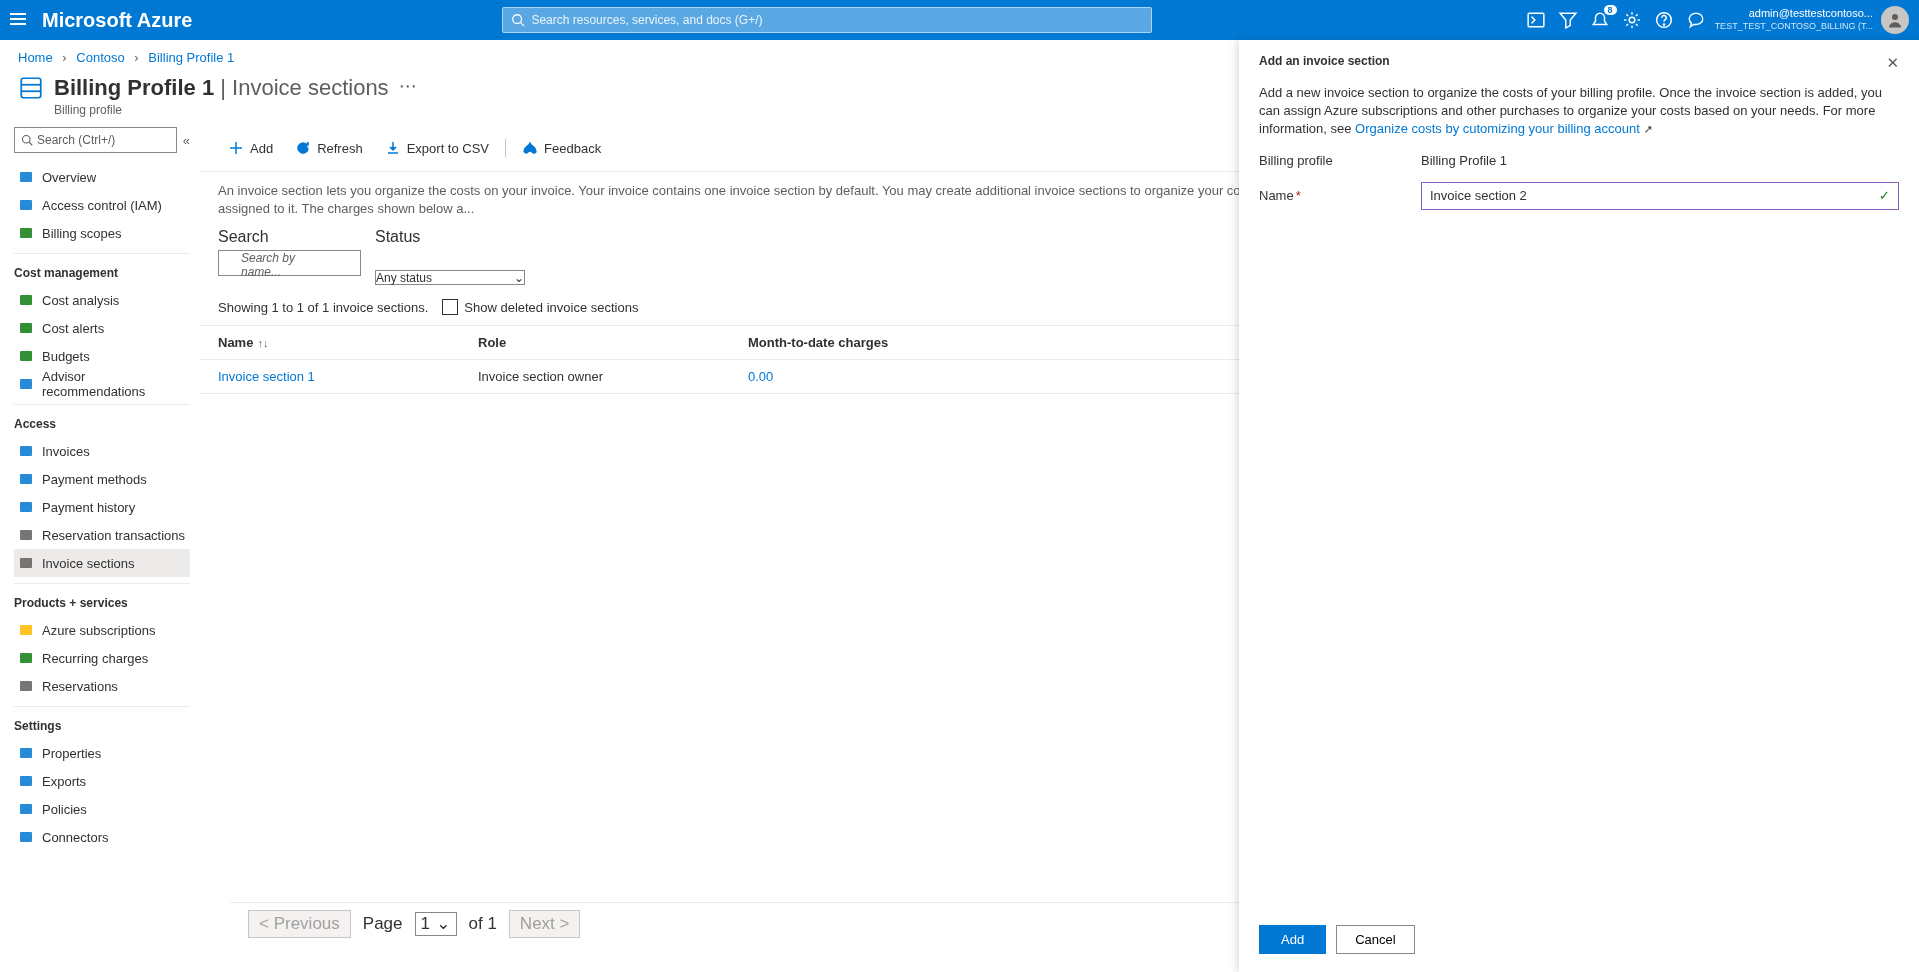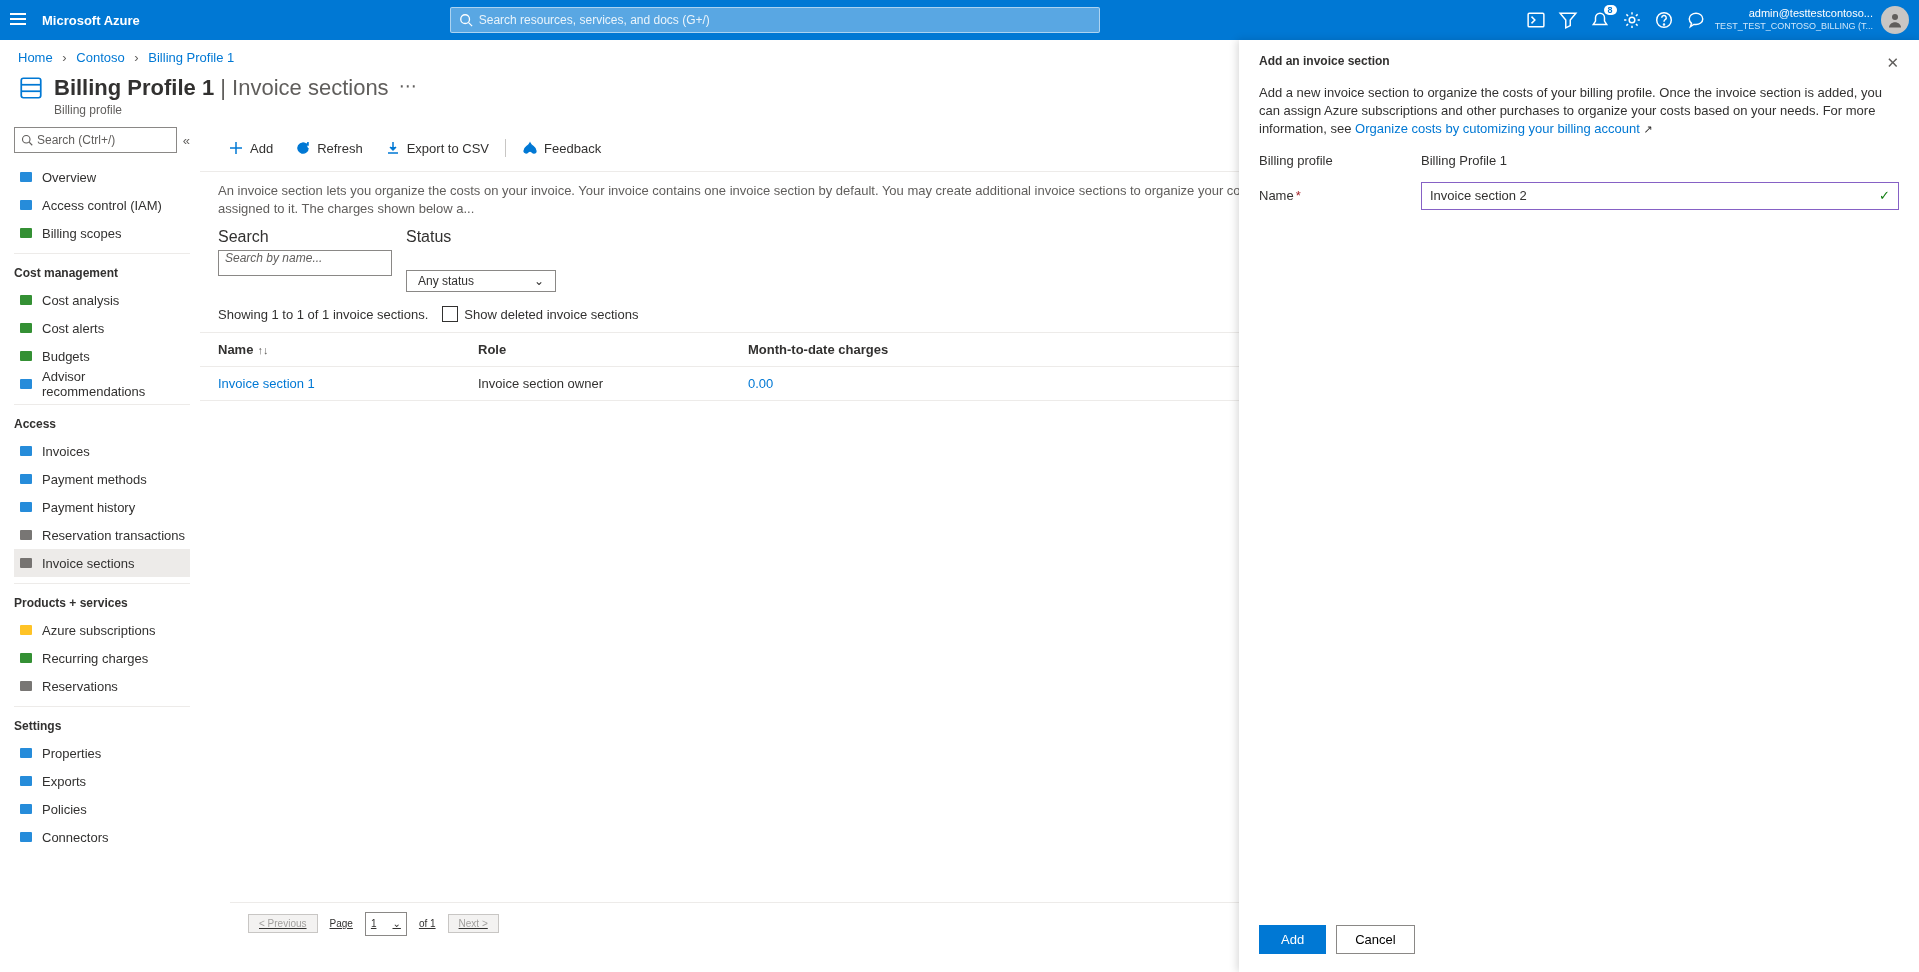--- a/index.html
+++ b/index.html
@@ -1,19 +1,19 @@
 <!DOCTYPE html>
 <html><head>
 <meta charset="utf-8">
 <style>
 * { box-sizing: border-box; margin: 0; padding: 0; }
 body { font-family: "Segoe UI", -apple-system, sans-serif; font-size: 13px; color: #323130; background: #fff; overflow: hidden; }
 .topbar { height: 40px; background: #0078d4; color: #fff; display: flex; align-items: center; padding: 0 10px; }
 .topbar .hamburger { width: 20px; cursor: pointer; }
-.topbar .brand { font-weight: 600; font-size: 13px; margin-left: 12px; }
+.topbar .brand { font-weight: 600; font-size: 20px; margin-left: 12px; }
 .topbar .search { flex: 0 0 650px; margin-left: 310px; background: rgba(255,255,255,0.35); border: 1px solid rgba(255,255,255,0.5); border-radius: 2px; height: 26px; display: flex; align-items: center; padding: 0 8px; color: #fff; }
 .topbar .search input { background: transparent; border: 0; color: #fff; outline: 0; width: 100%; font-size: 12px; }
 .topbar .search input::placeholder { color: #eaf4fb; }
 .topbar .spacer { flex: 1; }
 .topbar .icons { display: flex; align-items: center; gap: 14px; }
 .topbar .tico { width: 18px; height: 18px; fill: #fff; cursor: pointer; position: relative; }
 .notif-wrap { position: relative; }
 .badge { position: absolute; top: -6px; right: -8px; background: #fff; color: #0078d4; border-radius: 8px; font-size: 9px; font-weight: 600; padding: 0 4px; }
 .acct { display: flex; align-items: center; gap: 8px; margin-left: 10px; cursor: pointer; }
 .acct .lines { text-align: right; font-size: 11px; line-height: 13px; }
@@ -40,32 +40,32 @@
 .nav .nico { width: 16px; height: 16px; flex-shrink: 0; }
 .nav hr { border: 0; border-top: 1px solid #edebe9; margin: 6px 0; }
 .main { flex: 1; min-width: 0; display: flex; flex-direction: column; }
 .toolbar { display: flex; align-items: center; gap: 2px; padding: 8px 18px; border-bottom: 1px solid #edebe9; margin-top: 8px; }
 .toolbar .tbtn { display: flex; align-items: center; gap: 6px; height: 30px; padding: 0 10px; color: #323130; cursor: pointer; font-size: 13px; }
 .toolbar .tbtn .bico { width: 16px; height: 16px; fill: #0078d4; stroke: #0078d4; }
 .toolbar .divider { width: 1px; height: 18px; background: #c8c6c4; margin: 0 4px; }
 .desc { padding: 10px 18px; color: #605e5c; font-size: 13px; line-height: 18px; }
 .filters { display: flex; gap: 14px; padding: 0 18px 10px; }
 .filters .f label { display: block; font-size: 16px; color: #323130; margin-bottom: 4px; }
-.filters .in { border: 1px solid #8a8886; height: 26px; padding: 0 6px; font-size: 12px; font-style: italic; color: #605e5c; width: 174px; }
-.filters .sel { border: 1px solid #8a8886; height: 22px; padding: 0 11px; font-size: 12px; width: 150px; display: flex; align-items: center; justify-content: space-between; margin-top: 24px; }
+.filters .in { border: 1px solid #8a8886; height: 26px; padding: 0 22px; font-size: 12px; font-style: italic; color: #605e5c; width: 143px; }
+.filters .sel { border: 1px solid #8a8886; height: 15px; padding: 0 0; font-size: 12px; width: 150px; display: flex; align-items: center; justify-content: space-between; margin-top: 24px; }
 .countrow { display: flex; align-items: center; gap: 14px; padding: 4px 18px; font-size: 13px; }
 .countrow .chk { width: 16px; height: 16px; border: 1px solid #323130; display: inline-block; }
 .table { margin-top: 6px; border-top: 1px solid #edebe9; }
 .thead, .trow { display: flex; align-items: center; height: 34px; border-bottom: 1px solid #edebe9; padding: 0 18px; font-size: 13px; }
 .thead { font-weight: 600; }
 .c1 { width: 260px; display: flex; align-items: center; gap: 4px; }
 .c2 { width: 270px; }
 .c3 { flex: 1; }
 .trow .link { color: #0078d4; cursor: pointer; }
-.pager { position: absolute; bottom: 28px; left: 230px; right: 0; border-top: 1px solid #edebe9; height: 42px; display: flex; align-items: center; padding: 0 18px; gap: 12px; font-size: 10px; text-decoration: underline; }
+.pager { position: absolute; bottom: 28px; left: 230px; right: 0; border-top: 1px solid #edebe9; height: 42px; display: flex; align-items: center; padding: 0 18px; gap: 12px; font-size: 17px; }
 .pager .pbtn { border: 1px solid #c8c6c4; background: #f3f2f1; color: #a19f9d; padding: 3px 10px; cursor: default; }
 .pager .pagesel { border: 1px solid #8a8886; height: 24px; width: 42px; display: flex; align-items: center; justify-content: space-between; padding: 0 5px; }
 
 .flyout { position: fixed; top: 40px; right: 0; bottom: 0; width: 680px; background: #fff; box-shadow: -2px 0 8px rgba(0,0,0,0.15); display: flex; flex-direction: column; }
 .flyout .fhead { display: flex; justify-content: space-between; align-items: flex-start; padding: 14px 20px 8px; }
 .flyout .fhead h2 { font-size: 12px; font-weight: 600; }
 .flyout .close { cursor: pointer; color: #605e5c; font-size: 15px; }
 .flyout .fbody { padding: 4px 20px; font-size: 13px; color: #323130; line-height: 18px; }
 .flyout .fbody a { color: #0078d4; text-decoration: none; }
 .flyout .ext { font-size: 11px; }

